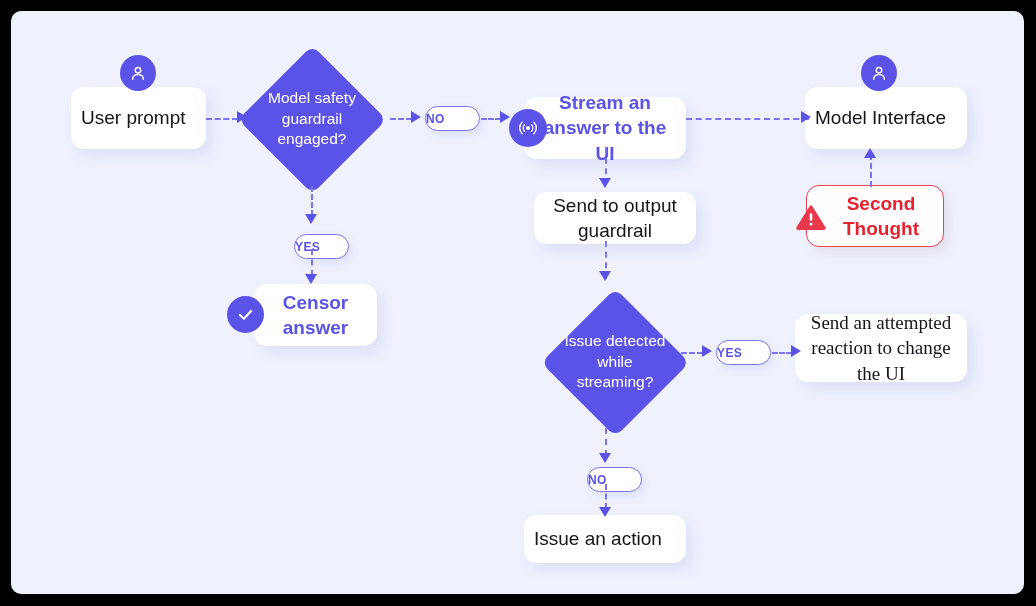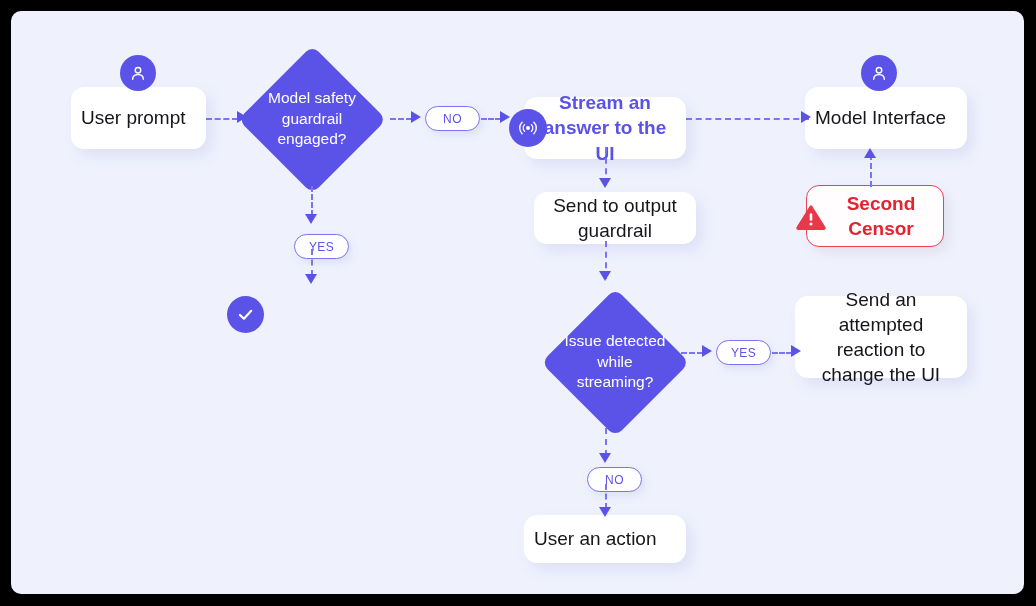--- a/index.html
+++ b/index.html
@@ -95,25 +95,24 @@
   }
   
   .pill {
     position: absolute;
     box-sizing: border-box;
     background: #ffffff;
     border: 1.5px solid #7b73ef;
     border-radius: 999px;
     color: #5b53e8;
     font-size: 12px;
-    font-weight: normal;
+    font-weight: bold;
     letter-spacing: 0.4px;
     display: flex;
     align-items: center;
-    justify-content: center;
     box-shadow: 3px 4px 9px rgba(108,112,190,0.13);
   }
   
   .avatar {
     position: absolute;
     width: 36px;
     height: 36px;
     border-radius: 50%;
     background: #5b53e8;
     display: flex;
@@ -236,20 +235,23 @@
     </div>
 
     <div class="pill" style="left:414px; top:95px; width:55px; height:25px;">
       <span>NO</span>
     </div>
 
     <div class="pill" style="left:283px; top:223px; width:55px; height:25px;">
       <span>YES</span>
     </div>
 
+    <div class="node purple-text" style="left:243px; top:273px; width:123px; height:62px;">
+      <span>Censor answer</span>
+    </div>
     <div class="circle-icon" style="left:216px; top:285px; width:37px; height:37px;">
       <svg width="19" height="19" viewBox="0 0 24 24" fill="none" stroke="#ffffff" stroke-width="2.8" stroke-linecap="round" stroke-linejoin="round">
         <path d="M5 12.6 L10 17.3 L19.2 7.4"></path>
       </svg>
     </div>
 
     <div class="node purple-text" style="left:513px; top:86px; width:162px; height:62px;">
       <span>Stream an answer to the UI</span>
     </div>
     <div class="circle-icon" style="left:498px; top:98px; width:38px; height:38px;">
@@ -274,40 +276,40 @@
     </div>
 
     <div class="pill" style="left:705px; top:329px; width:55px; height:25px;">
       <span>YES</span>
     </div>
 
     <div class="pill" style="left:576px; top:456px; width:55px; height:25px;">
       <span>NO</span>
     </div>
 
-    <div class="node" style="left:784px; top:285px; width:172px; height:82px;">
+    <div class="node" style="left:784px; top:303px; width:172px; height:68px;font-family:Liberation Serif, serif;">
       <span>Send an attempted reaction to change the UI</span>
     </div>
 
     <div class="node" style="left:513px; top:504px; width:162px; height:48px;">
-      <span>User an action</span>
+      <span>Issue an action</span>
     </div>
 
     <div class="avatar" style="left:850px; top:44px;">
       <svg width="20" height="20" viewBox="0 0 24 24" fill="none" stroke="#ffffff" stroke-width="1.7" stroke-linecap="round" stroke-linejoin="round">
         <circle cx="12" cy="8.6" r="3.3"></circle>
         <path d="M5.6 19.4c0-3.6 2.9-5.5 6.4-5.5s6.4 1.9 6.4 5.5"></path>
       </svg>
     </div>
     <div class="node" style="left:794px; top:76px; width:162px; height:62px;">
       <span>Model Interface</span>
     </div>
 
     <div class="node red-node" style="left:795px; top:174px; width:138px; height:62px; padding-left:22px;">
-      <span>Second Censor</span>
+      <span>Second Thought</span>
     </div>
     <div class="warn-icon" style="left:785px; top:192px;">
       <svg width="30" height="28" viewBox="0 0 30 28">
         <path d="M15 3.4 L28.2 24.4 Q29.1 25.9 27.4 25.9 L2.6 25.9 Q0.9 25.9 1.8 24.4 Z" fill="#e8384a" stroke="#e8384a" stroke-width="2.4" stroke-linejoin="round"></path>
         <rect x="13.7" y="10.2" width="2.6" height="7.6" rx="1.3" fill="#ffffff"></rect>
         <circle cx="15" cy="21" r="1.5" fill="#ffffff"></circle>
       </svg>
     </div>
 
   </div>

